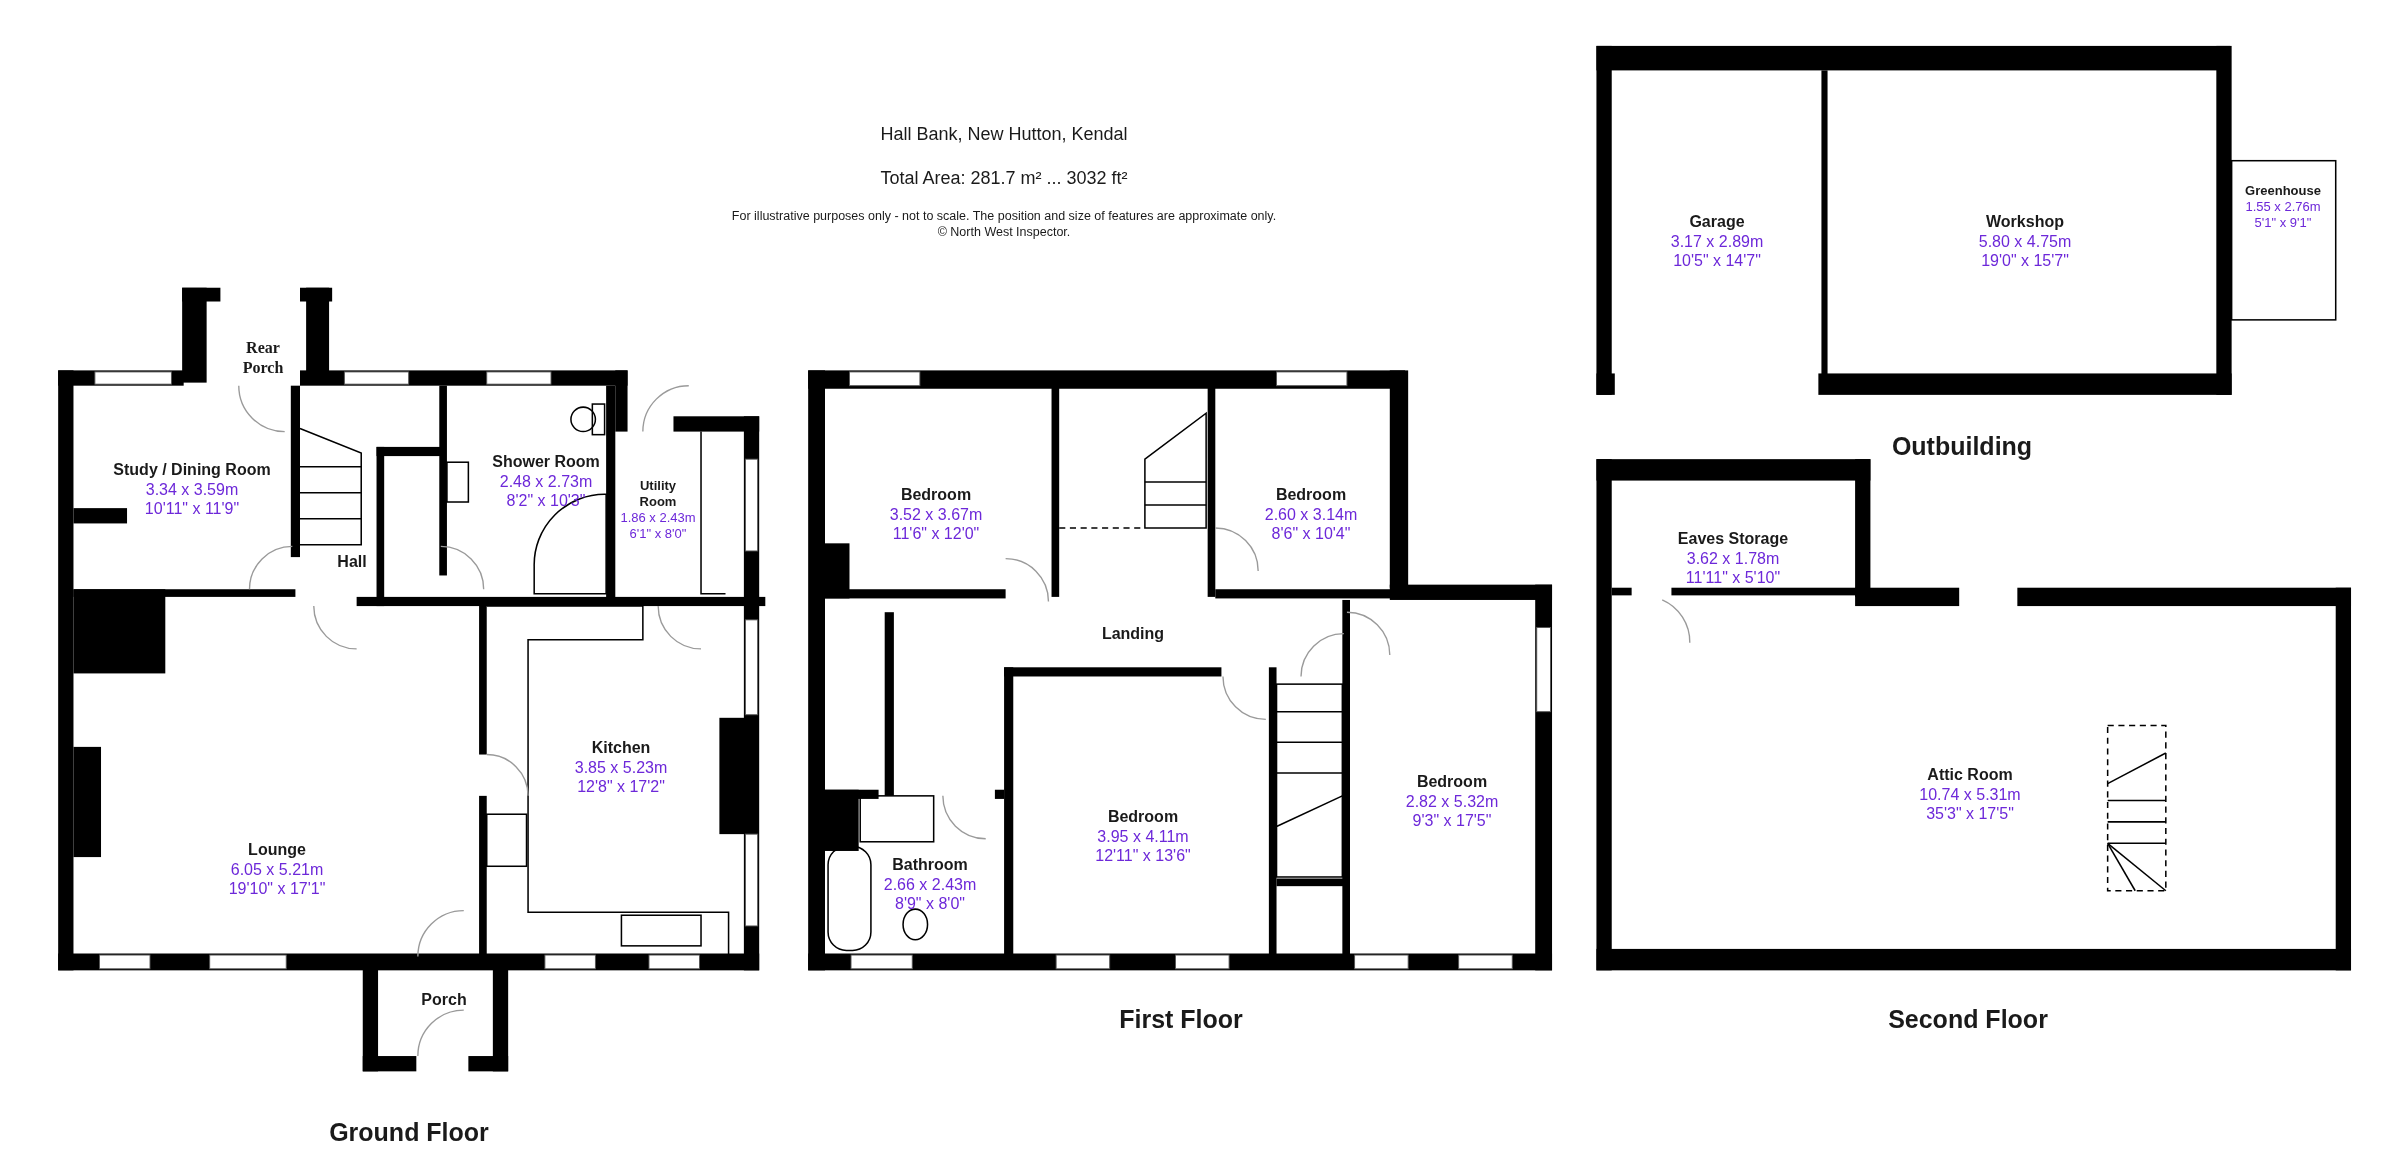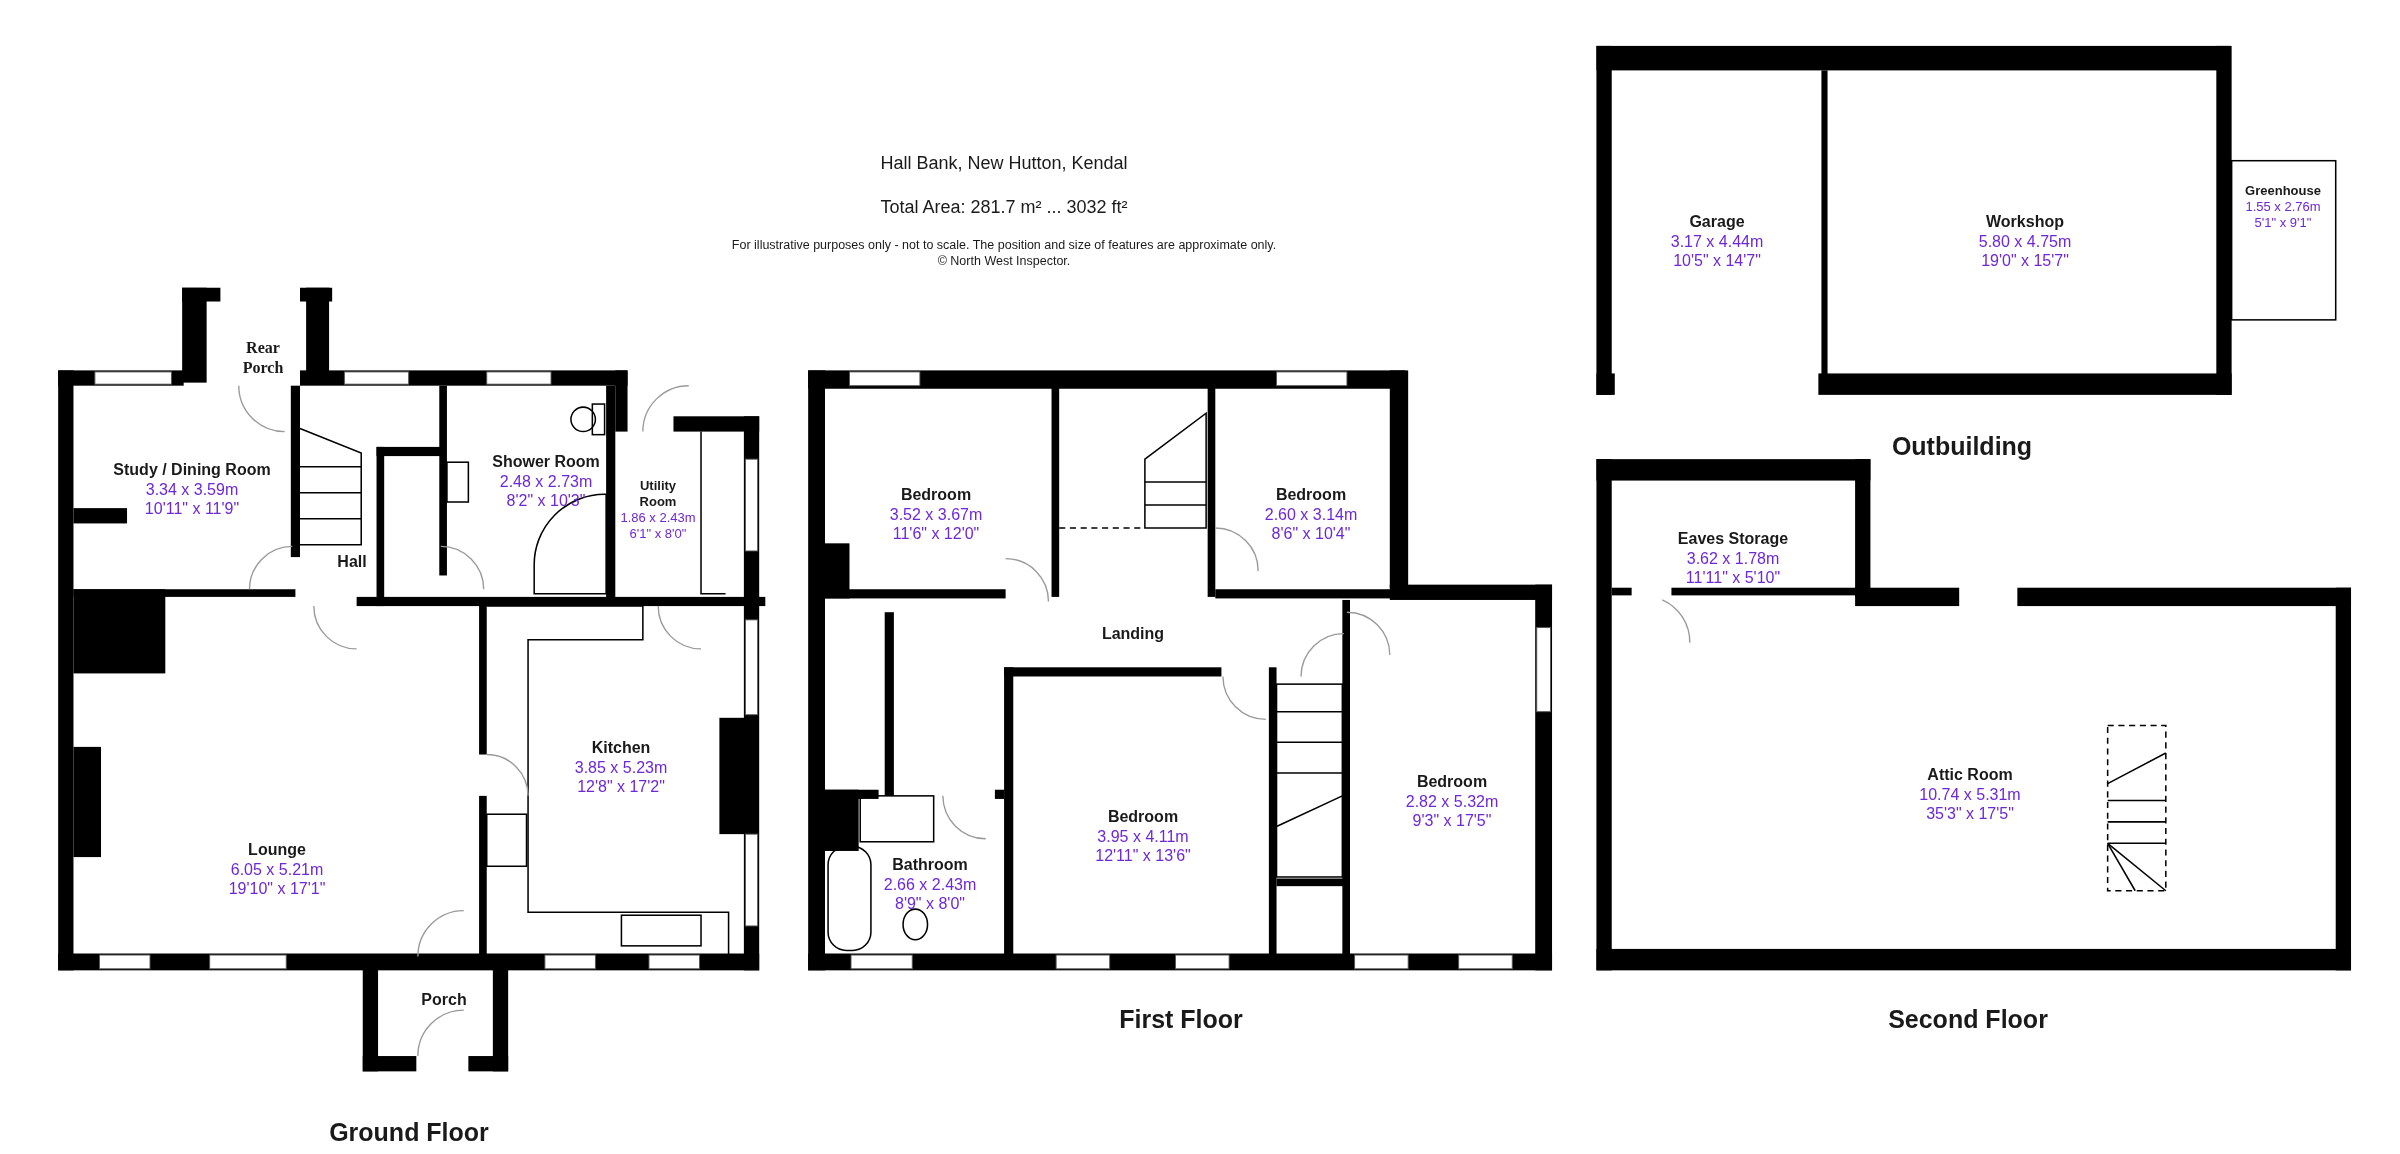--- a/index.html
+++ b/index.html
@@ -4,21 +4,21 @@
 <style>
   html,body{margin:0;padding:0;background:#ffffff;}
   body{width:2400px;height:1154px;position:relative;overflow:hidden;font-family:"Liberation Sans",sans-serif;color:#1a1a1a;}
   #plan{position:absolute;left:0;top:0;width:2400px;height:1154px;}
   .lbl{position:absolute;transform:translate(-50%,0);text-align:center;white-space:nowrap;line-height:1.22;}
   .lbl .name{font-weight:bold;display:block;}
   .lbl .dim{display:block;color:#6d28d9;}
   .r{font-size:16px;}
   .rs{font-size:13px;}
   .floor{position:absolute;transform:translate(-50%,0);font-weight:bold;font-size:25px;white-space:nowrap;}
-  .hdr{position:absolute;left:1004px;transform:translateX(-50%);text-align:center;white-space:nowrap;margin-top:29px;}
+  .hdr{position:absolute;left:1004px;transform:translateX(-50%);text-align:center;white-space:nowrap;}
   .title{top:124px;font-size:18px;}
   .area{top:168px;font-size:18px;}
   .disc{top:209px;font-size:12.5px;line-height:1.25;}
 </style>
 </head>
 <body>
 
 <svg id="plan" viewBox="0 0 1568 754" preserveAspectRatio="none" xmlns="http://www.w3.org/2000/svg">
   <g fill="#000">
 
@@ -270,21 +270,21 @@
 </div>
 <div class="lbl r" style="left:930px;top:855px;">
   <span class="name">Bathroom</span>
   <span class="dim">2.66 x 2.43m</span>
   <span class="dim">8'9" x 8'0"</span>
 </div>
 <div class="floor" style="left:1181px;top:1005px;">First Floor</div>
 
 <div class="lbl r" style="left:1717px;top:212px;">
   <span class="name">Garage</span>
-  <span class="dim">3.17 x 4.44m</span>
+  <span class="dim">3.17 x 2.89m</span>
   <span class="dim">10'5" x 14'7"</span>
 </div>
 <div class="lbl r" style="left:2025px;top:212px;">
   <span class="name">Workshop</span>
   <span class="dim">5.80 x 4.75m</span>
   <span class="dim">19'0" x 15'7"</span>
 </div>
 <div class="lbl rs" style="left:2283px;top:183px;">
   <span class="name">Greenhouse</span>
   <span class="dim">1.55 x 2.76m</span>

